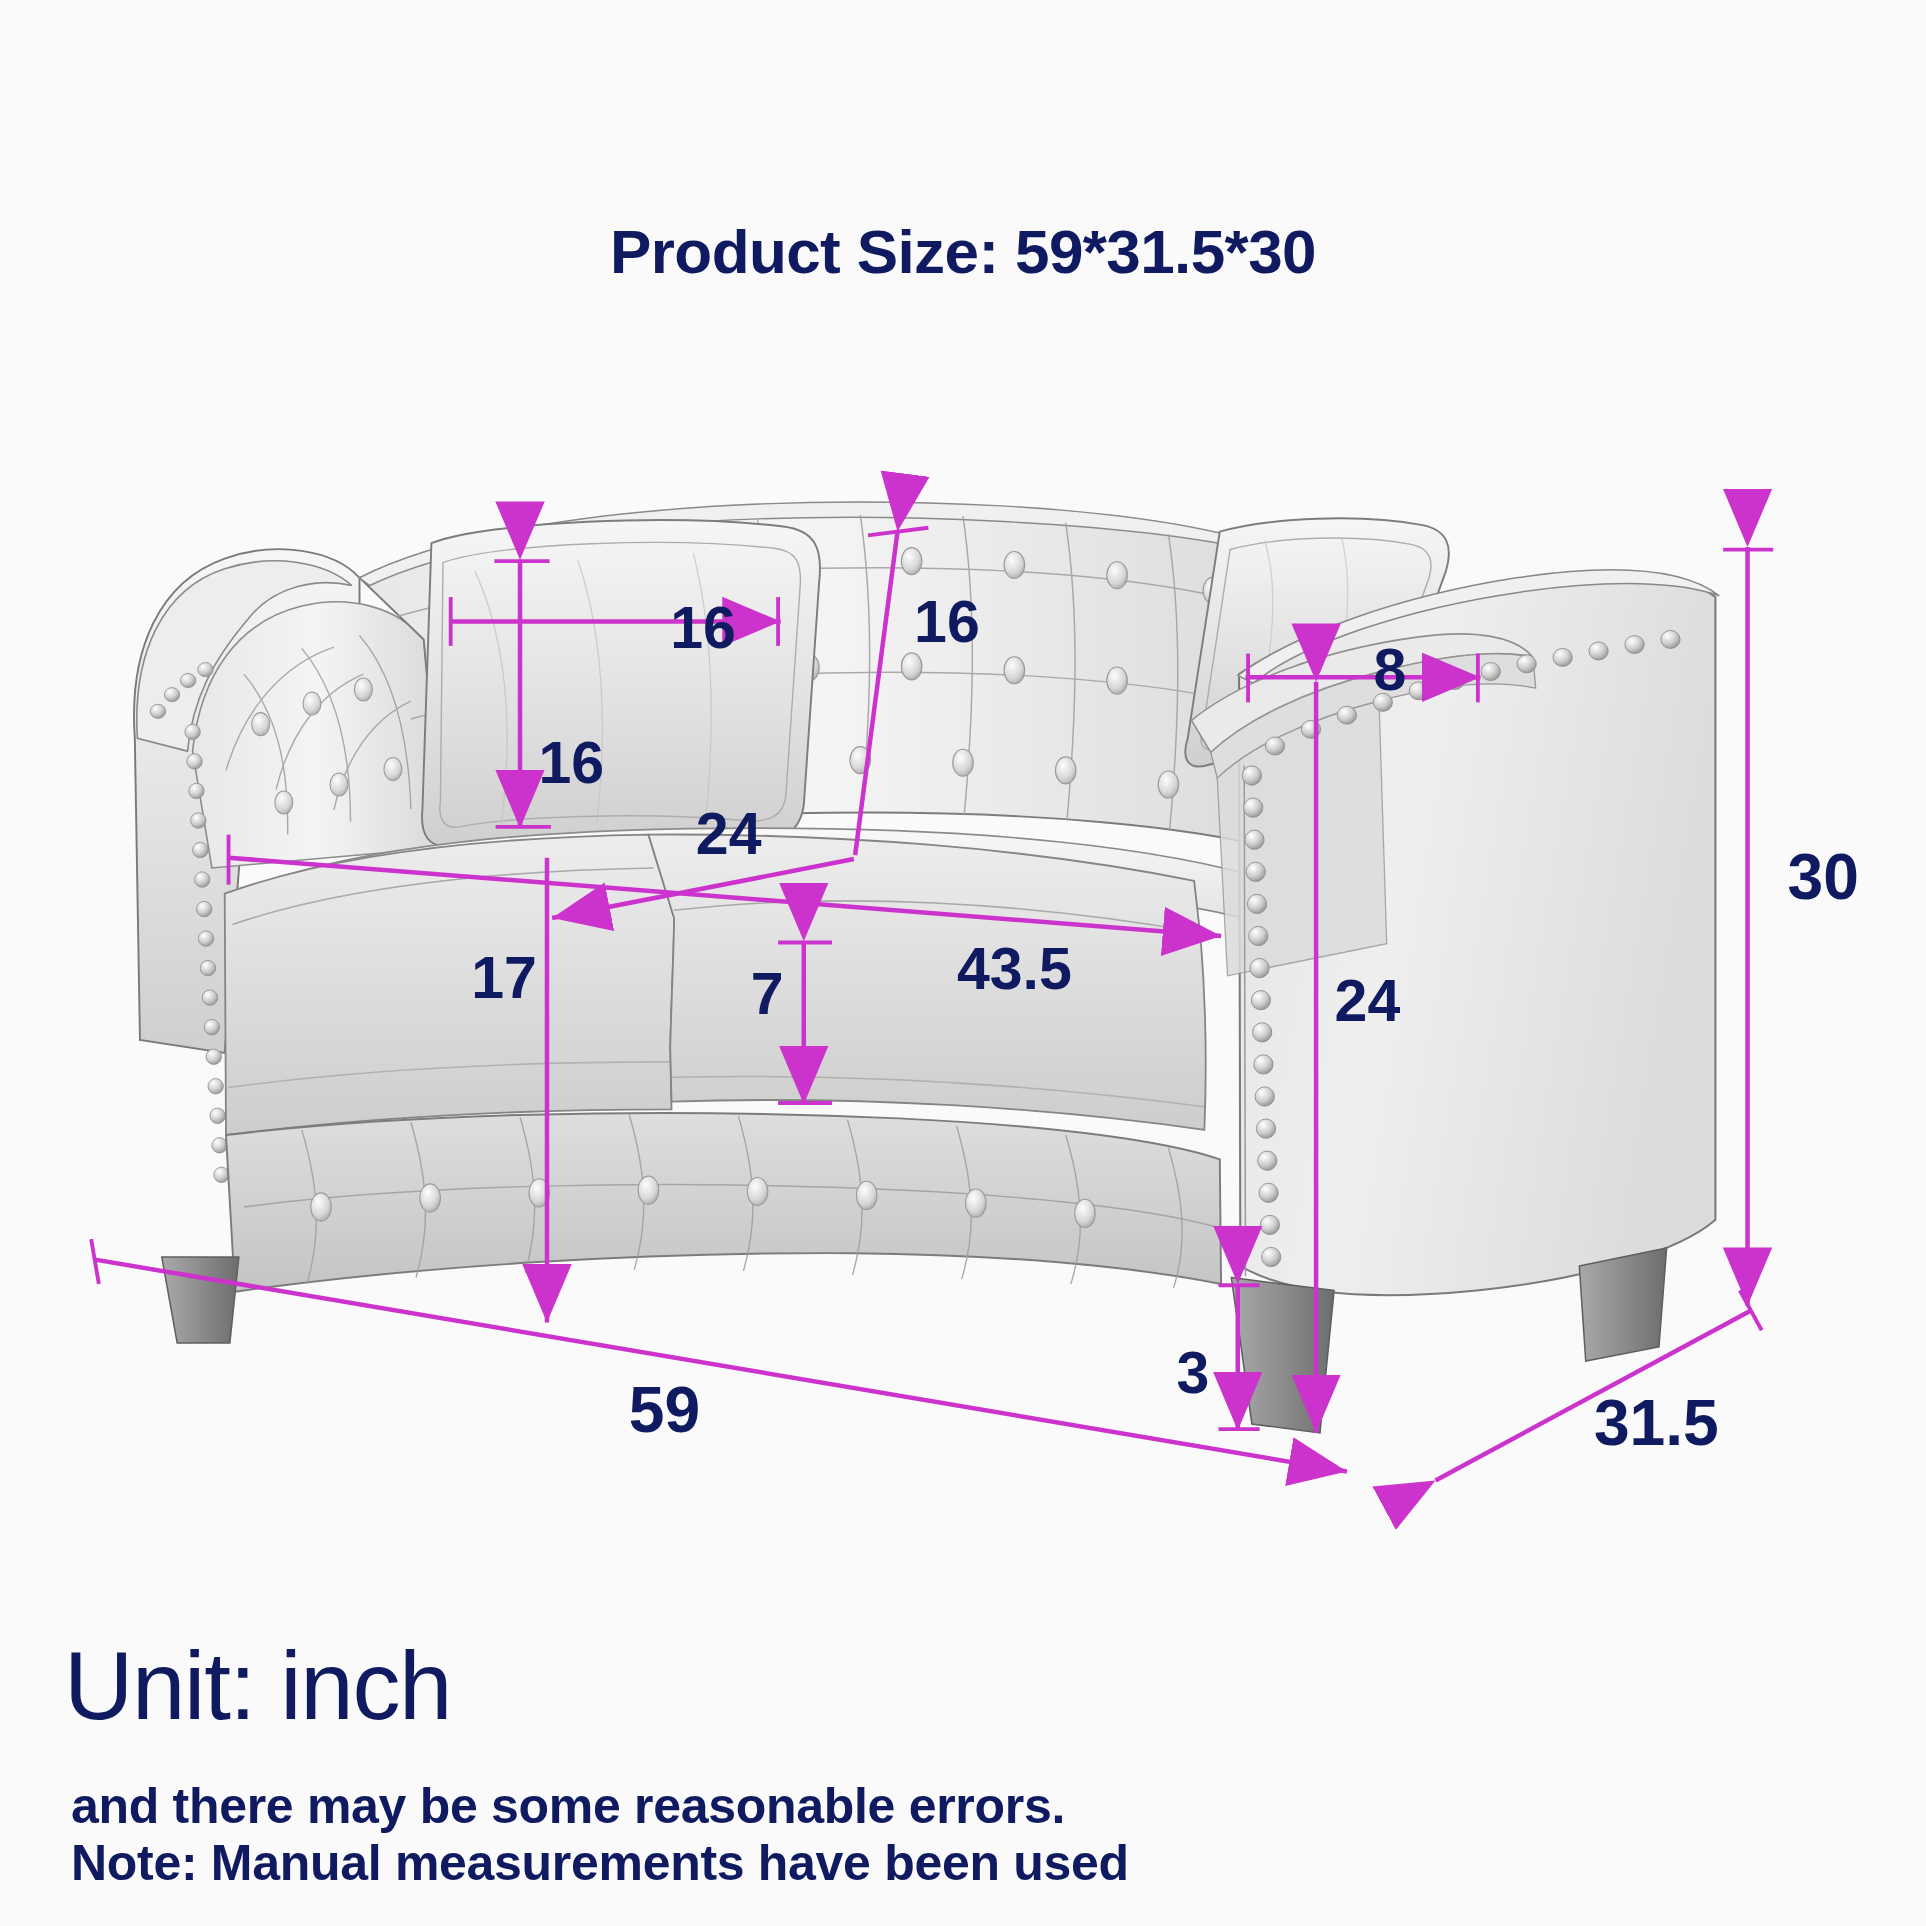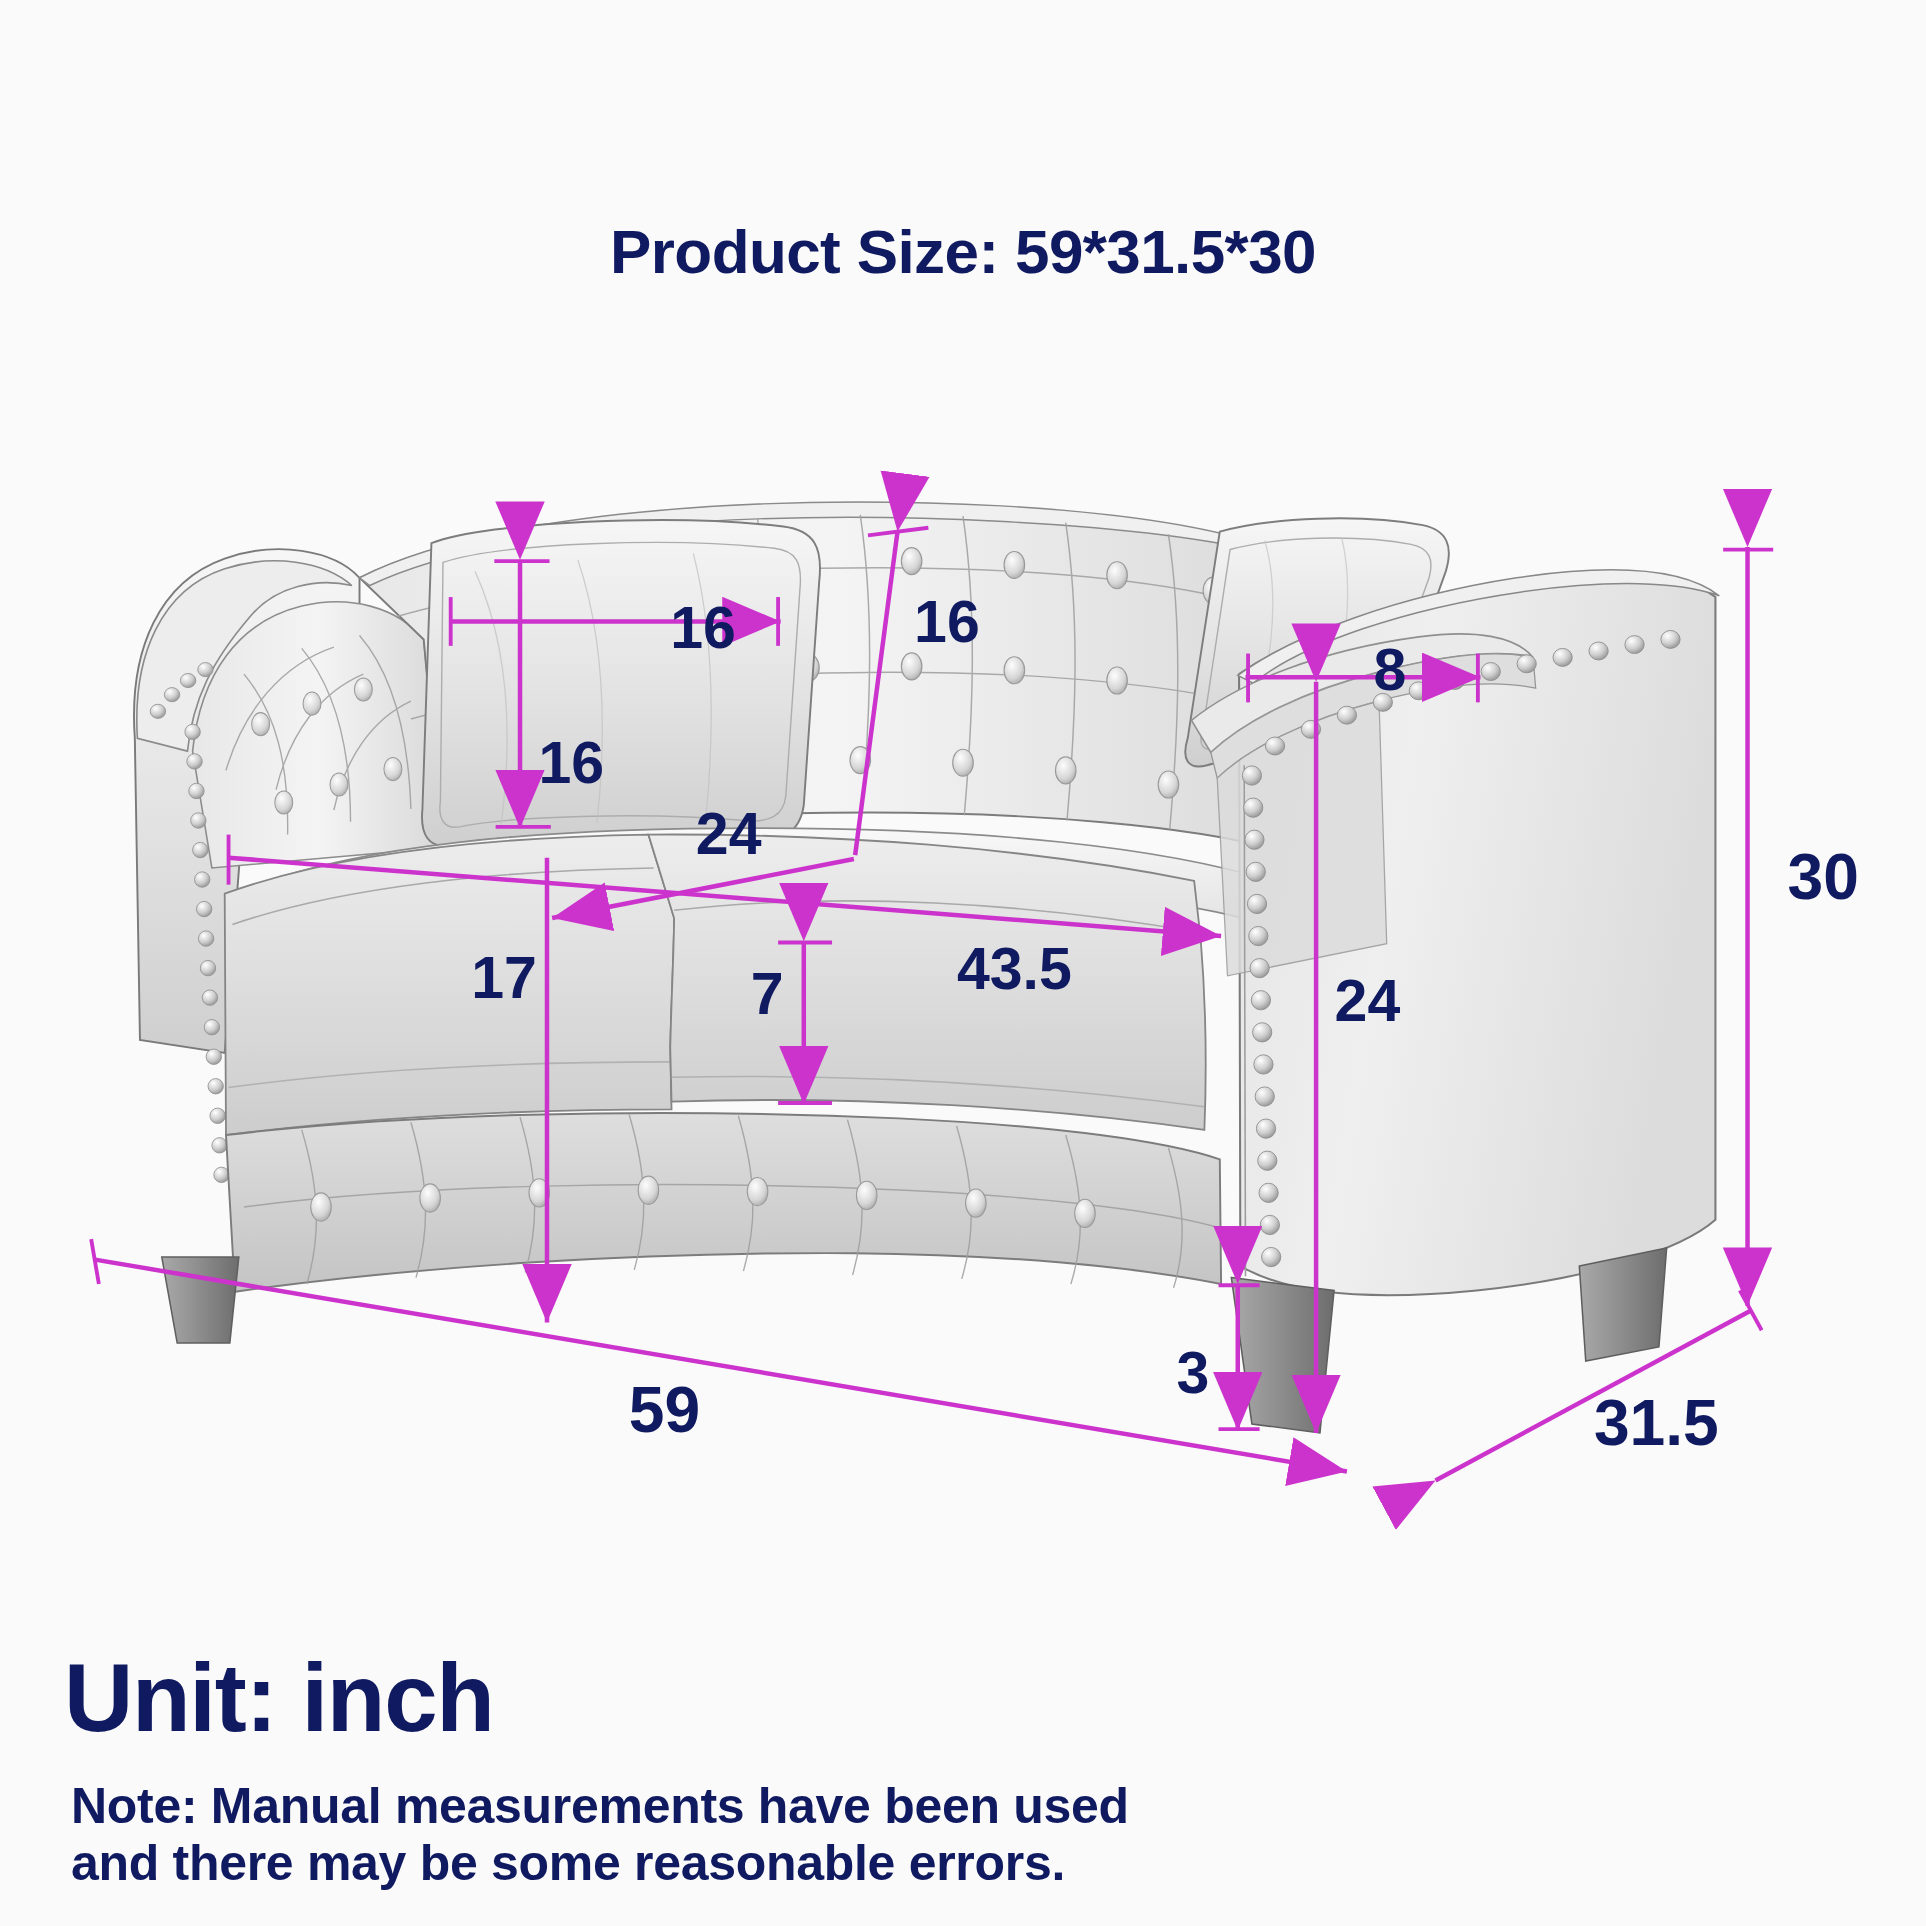--- a/index.html
+++ b/index.html
@@ -20,24 +20,23 @@
     font-weight:bold;
     color:#101a60;
     letter-spacing:-0.6px;
     white-space:nowrap;
   }
 
   .unit{
     position:absolute;
     left:64px; top:1631px;
     font-size:96px;
-    font-weight:bold;
+    font-weight:normal;
     color:#101a60;
     letter-spacing:-1.3px;
-    margin-top:12px;
   }
   .note{
     position:absolute;
     left:71px; top:1778px;
     font-size:50px;
     font-weight:bold;
     color:#101a60;
     line-height:1.14;
     letter-spacing:-0.3px;
   }
@@ -497,18 +496,18 @@
 
       <text class="dimtext" x="1035" y="2230" font-size="100" text-anchor="middle">59</text>
 
       <text class="dimtext" x="2580" y="2250" font-size="100" text-anchor="middle">31.5</text>
     </g>
   </svg>
 
   <div class="unit">Unit: inch</div>
 
   <div class="note">
+    <div>and there may be some reasonable errors.</div>
     <div>Note: Manual measurements have been used</div>
-    <div>and there may be some reasonable errors.</div>
   </div>
 
 </div>
 
 
 </body></html>

